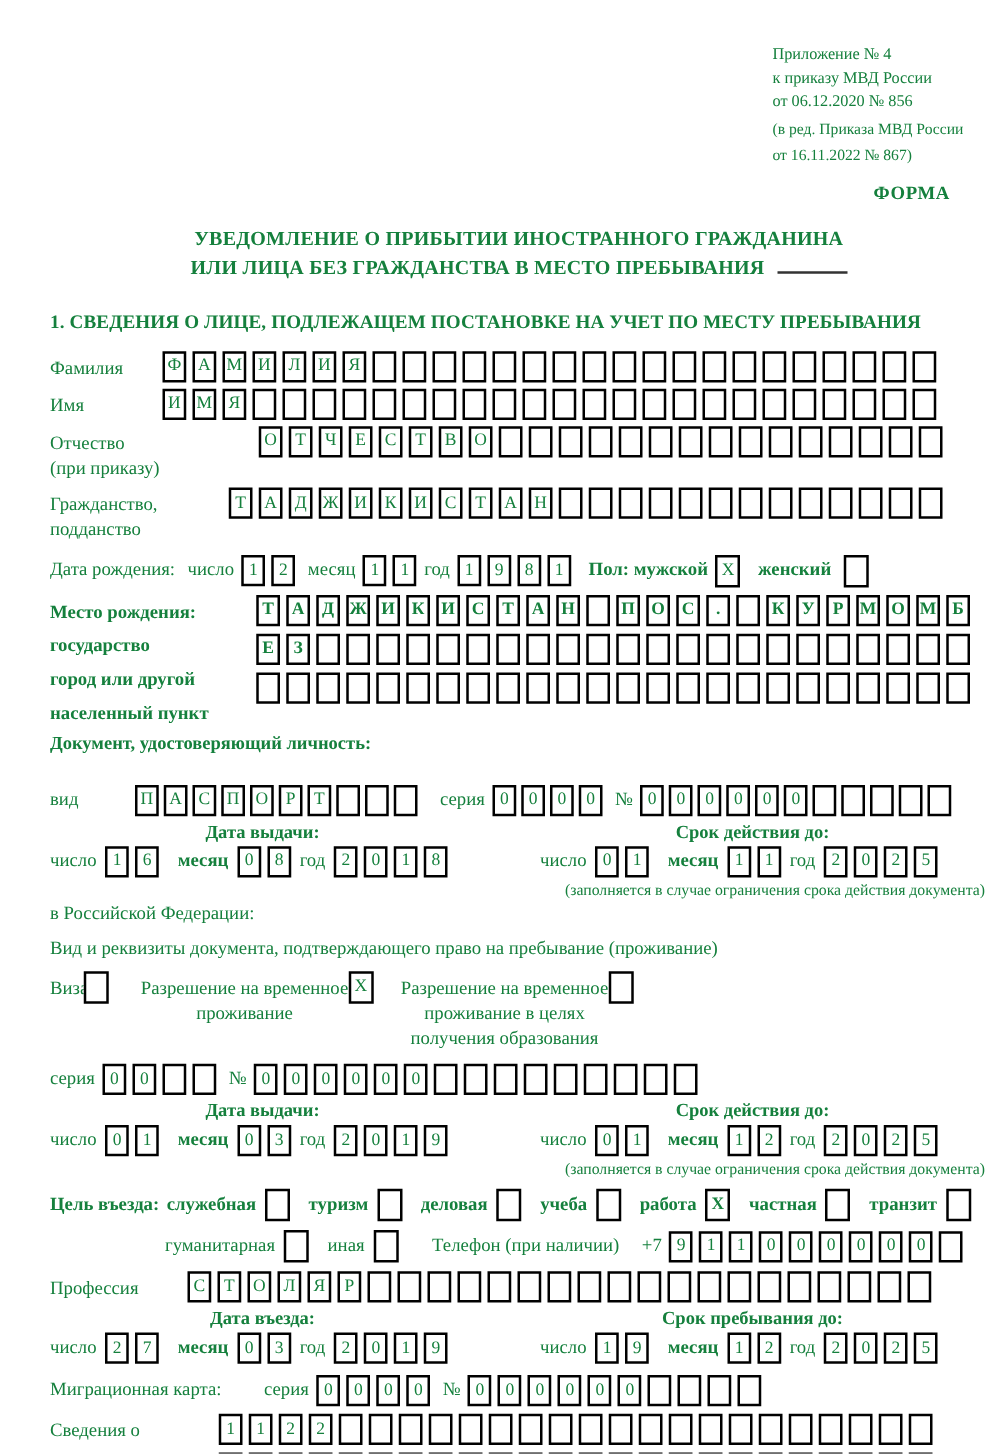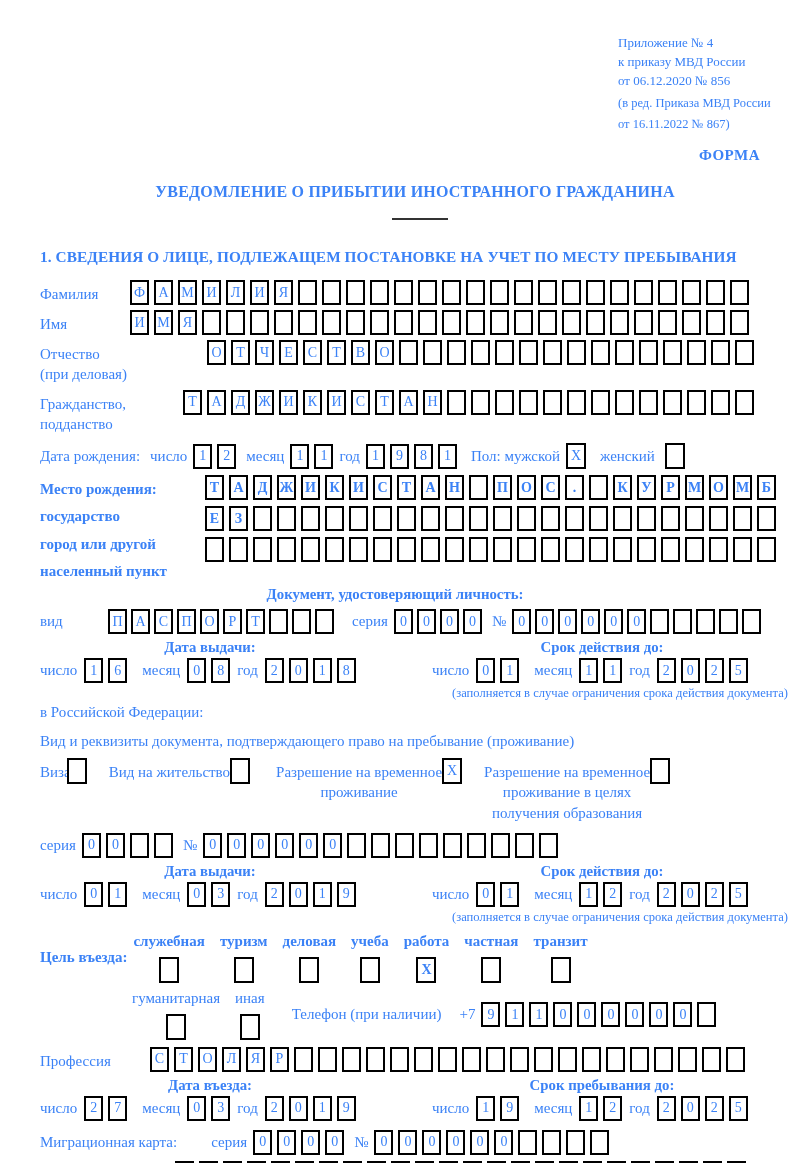--- a/index.html
+++ b/index.html
@@ -1,17 +1,17 @@
 <!DOCTYPE html>
 <html><head>
 <meta charset="utf-8">
 <style>
   html,body{margin:0;padding:0;background:#fff;}
   .page{
-    width:800px;height:1163px;box-sizing:border-box;background:#fff;color:#3b82f6;
+    width:800px;height:1163px;box-sizing:border-box;background:#fff;color:#15803d;
     font-family:"Liberation Serif","DejaVu Serif",serif;
     padding:34px 10px 8px 40px;overflow:hidden;position:relative;
   }
   .annex{margin-left:578px;font-size:13px;line-height:1.45;white-space:nowrap;}
   .annex .grp2{margin-top:3px;font-size:12.5px;}
   .forma{text-align:right;padding-right:30px;font-weight:bold;font-size:15px;margin-top:14px;letter-spacing:.5px;}
   .title{text-align:center;font-weight:bold;font-size:16px;line-height:1.45;margin-top:16px;letter-spacing:.2px;}
   .blank{display:inline-block;width:56px;border-bottom:2px solid #333;height:.9em;margin-left:10px;}
   .sect{font-weight:bold;font-size:15.3px;margin-top:22px;margin-bottom:14px;letter-spacing:.1px;}
 
@@ -22,59 +22,59 @@
   .boxes{display:flex;gap:5px;flex-wrap:nowrap;}
   .boxes.tight{gap:4px;}
   .cell{flex:0 0 auto;width:19px;height:25px;box-sizing:border-box;border:2px solid #000;
         display:flex;align-items:center;justify-content:center;font-size:14px;line-height:1;background:#fff;}
   .tight .cell{width:19px;}
   .cbox{display:flex;}
   .cbox .cell{width:20px;height:26px;}
   .mb6{margin-bottom:6px;}
   .inline{display:flex;align-items:center;font-size:15px;gap:6px;flex-wrap:nowrap;}
   .inline .lbl{white-space:nowrap;}
-  .ml12{margin-left:12px;}.ml8{margin-left:8px;}.ml28{margin-left:28px;}.ml4{margin-left:4px;}
+  .ml12{margin-left:12px;}.ml8{margin-left:8px;font-weight:bold;}.ml28{margin-left:28px;}.ml4{margin-left:4px;}
   .stack{display:flex;flex-direction:column;}
 
-  .docheading{text-align:center;font-weight:bold;font-size:14.8px;margin:2px 40px 6px 0;}
+  .docheading{font-weight:bold;font-size:14.8px;margin:2px 40px 24px 0;}
   .dates{display:flex;margin-top:2px;}
   .dcol1{width:392px;}
   .dcol2{flex:1;}
   .dhead{font-weight:bold;font-size:14.8px;text-align:center;width:340px;margin-bottom:2px;}
   .dline{display:flex;align-items:center;gap:7px;font-size:15px;}
   .note-right{text-align:right;font-size:12.6px;margin-top:3px;padding-right:2px;}
 
   .introline{font-size:15px;line-height:1.5;}
   .permit-row{display:flex;align-items:flex-start;margin-top:6px;margin-bottom:10px;}
   .pitem{display:flex;align-items:flex-start;}
   .pitem .plbl{font-size:15px;line-height:1.35;padding-top:4px;}
   .pitem .center{text-align:center;}
   .gap1{margin-left:22px;}.gap2{margin-left:26px;}.gap3{margin-left:22px;}
   .purpose{display:flex;align-items:center;gap:6px;font-size:15px;flex-wrap:nowrap;}
-  .purpose .pair{display:flex;align-items:center;gap:7px;margin-right:9px;flex-direction:column;}
+  .purpose .pair{display:flex;align-items:center;gap:7px;margin-right:9px;}
 </style>
 </head>
 <body>
 
 <div class="page">
 
   <div class="annex">
     <div>Приложение № 4</div>
     <div>к приказу МВД России</div>
     <div>от 06.12.2020 № 856</div>
     <div class="grp2">(в ред. Приказа МВД России</div>
     <div class="grp2">от 16.11.2022 № 867)</div>
   </div>
 
   <div class="forma">ФОРМА</div>
 
   <div class="title">
     <div>УВЕДОМЛЕНИЕ О ПРИБЫТИИ ИНОСТРАННОГО ГРАЖДАНИНА</div>
     <div>
-      <span class="blank"></span>
+      <span>ИЛИ ЛИЦА БЕЗ ГРАЖДАНСТВА В МЕСТО ПРЕБЫВАНИЯ</span><span class="blank"></span>
     </div>
   </div>
 
   <div class="sect">1. СВЕДЕНИЯ О ЛИЦЕ, ПОДЛЕЖАЩЕМ ПОСТАНОВКЕ НА УЧЕТ ПО МЕСТУ ПРЕБЫВАНИЯ</div>
 
   <div class="frow">
     <div class="flabel w90">Фамилия</div>
     <div class="boxes">
         <span class="cell">Ф</span>
         <span class="cell">А</span>
@@ -133,21 +133,21 @@
         <span class="cell"></span>
         <span class="cell"></span>
         <span class="cell"></span>
         <span class="cell"></span>
       </div>
   </div>
 
   <div class="frow">
     <div class="flabel w167">
       <span>Отчество</span>
-      <span>(при деловая)</span>
+      <span>(при приказу)</span>
     </div>
     <div class="boxes">
         <span class="cell">О</span>
         <span class="cell">Т</span>
         <span class="cell">Ч</span>
         <span class="cell">Е</span>
         <span class="cell">С</span>
         <span class="cell">Т</span>
         <span class="cell">В</span>
         <span class="cell">О</span>
@@ -410,26 +410,20 @@
   <div class="introline">в Российской Федерации:</div>
   <div class="introline" style="margin-top:6px;">Вид и реквизиты документа, подтверждающего право на пребывание (проживание)</div>
 
   <div class="permit-row">
     <div class="pitem">
       <span class="plbl">Виза</span>
       <span class="cbox" style="margin-left:-4px;">
           <span class="cell"></span>
         </span>
     </div>
-    <div class="pitem gap1">
-      <span class="plbl">Вид на жительство</span>
-      <span class="cbox">
-          <span class="cell"></span>
-        </span>
-    </div>
     <div class="pitem gap2">
       <span class="plbl center">
         <span style="display:block;">Разрешение на временное</span>
         <span style="display:block;">проживание</span>
       </span>
       <span class="cbox">
           <span class="cell">X</span>
         </span>
     </div>
     <div class="pitem gap3">

